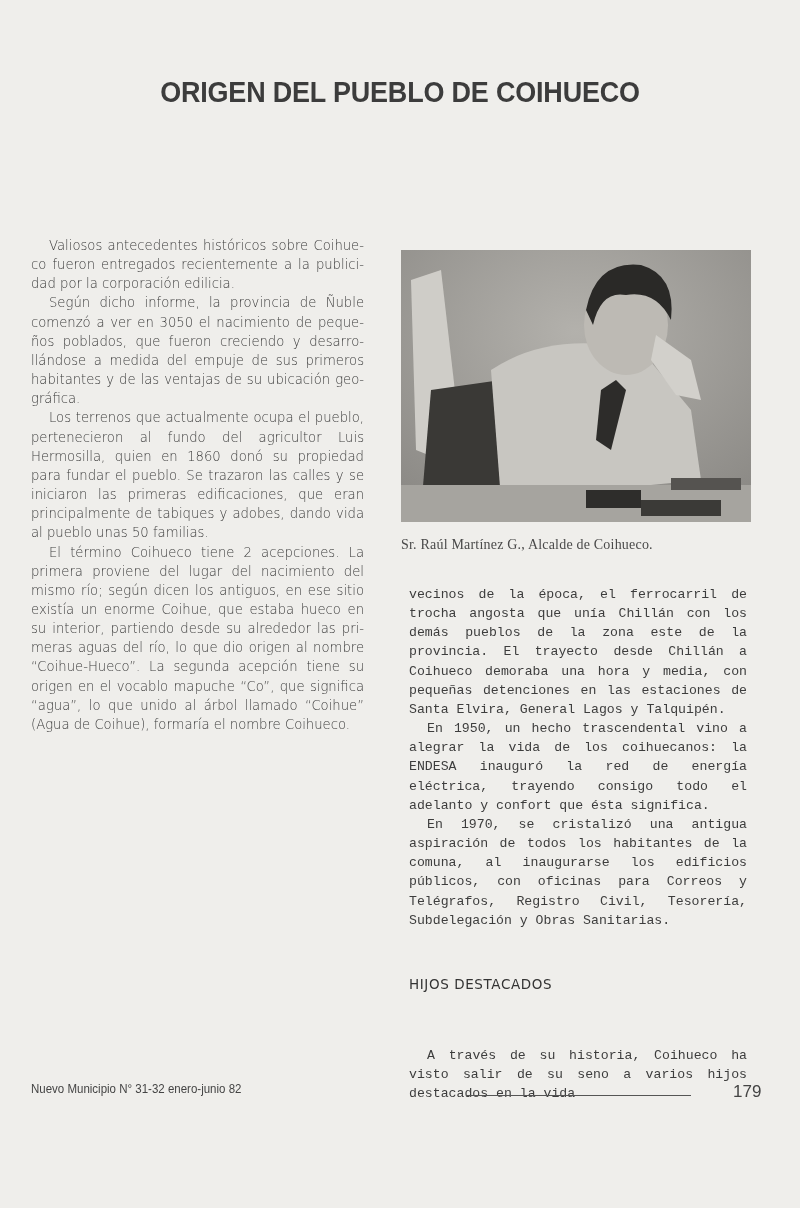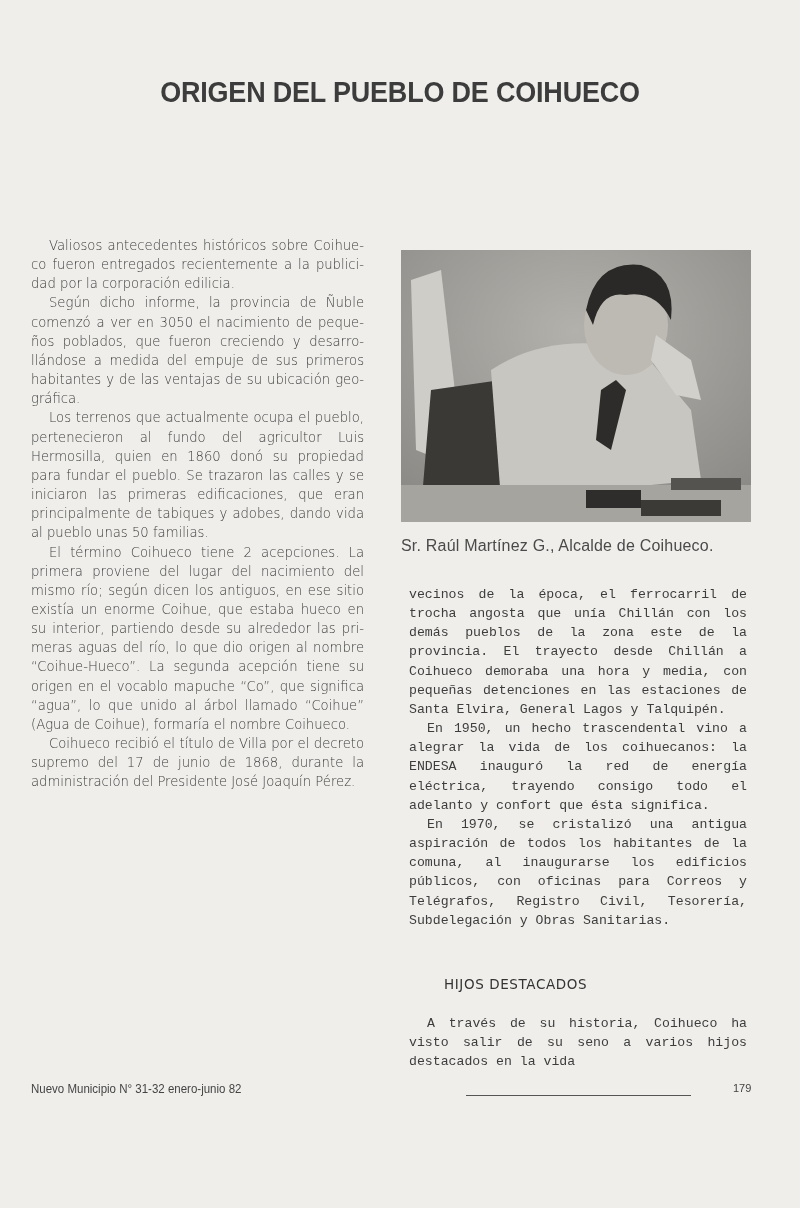--- a/index.html
+++ b/index.html
@@ -27,58 +27,56 @@
   }
   .col p { margin: 0; text-indent: 18px; hyphens: manual; }
   .col-left { left: 31px; width: 333px; }
   .col-right { left: 409px; width: 338px; top: 585px; font-family: Liberation Mono, monospace; }
   .photo {
     position: absolute; left: 401px; top: 250px; width: 350px; height: 272px;
     background: #8b8a86; overflow: hidden;
   }
   .caption {
     position: absolute; left: 401px; top: 537px;
-    font-family: Liberation Sans, sans-serif; font-size: 16px; color: #4a4a4a;
+    font-family: Liberation Serif, serif; font-size: 14px; color: #4a4a4a;
     letter-spacing: 0.2px;
     text-align: right;
   }
   .subhead {
     position: absolute; left: 409px; top: 976px;
     font-family: "DejaVu Sans", sans-serif; font-size: 13.5px; color: #333;
     letter-spacing: 0.6px;
-    margin-left: 35px;
   }
-  .col-right2 { top: 1014px; }
+  .col-right2 { top: 1046px; }
   .footer-left {
     position: absolute; left: 31px; top: 1082px;
     font-family: "Liberation Sans", sans-serif; font-size: 12.5px; color: #444;
     transform: scaleX(0.92); transform-origin: left;
   }
   .footer-rule {
     position: absolute; left: 466px; top: 1095px; width: 225px; height: 1px;
     background: #555;
   }
   .page-num {
     position: absolute; left: 733px; top: 1082px;
-    font-family: "Liberation Sans", sans-serif; font-size: 11px; color: #444;
+    font-family: "Liberation Sans", sans-serif; font-size: 17px; color: #444;
   }
 </style>
 </head>
 <body>
 
 <div class="page">
 
   <h1 class="title">ORIGEN DEL PUEBLO DE COIHUECO</h1>
 
   <div class="col col-left">
     <p>Valiosos antecedentes históricos sobre Coihue­co fueron entregados recientemente a la publici­dad por la corporación edilicia.</p>
     <p>Según dicho informe, la provincia de Ñuble comenzó a ver en 3050 el nacimiento de peque­ños poblados, que fueron creciendo y desarro­llándose a medida del empuje de sus primeros habitantes y de las ventajas de su ubicación geo­gráfica.</p>
     <p>Los terrenos que actualmente ocupa el pue­blo, pertenecieron al fundo del agricultor Luis Hermosilla, quien en 1860 donó su propiedad para fundar el pueblo. Se trazaron las calles y se iniciaron las primeras edificaciones, que eran principalmente de tabiques y adobes, dando vida al pueblo unas 50 familias.</p>
     <p>El término Coihueco tiene 2 acepciones. La primera proviene del lugar del nacimiento del mismo río; según dicen los antiguos, en ese sitio existía un enorme Coihue, que estaba hueco en su interior, partiendo desde su alrededor las pri­meras aguas del río, lo que dio origen al nombre “Coihue-Hueco”. La segunda acepción tiene su origen en el vocablo mapuche “Co”, que significa “agua”, lo que unido al árbol llamado “Coihue” (Agua de Coihue), formaría el nombre Coihueco.</p>
-    <p>Coihueco recibió el título de Villa por el decreto supremo del 17 de junio de 1868, duran­te la administración del Presidente José Joaquín Pérez.</p>
   </div>
 
   <div class="photo" title="Photograph of a man in a suit at a desk holding a telephone, with a flag behind him">
     <svg width="350" height="272" viewBox="0 0 350 272">
       <defs>
         <radialGradient id="bg" cx="0.5" cy="0.3" r="0.8">
           <stop offset="0" stop-color="#b3b1ac"></stop>
           <stop offset="1" stop-color="#8a8884"></stop>
         </radialGradient>
       </defs>

